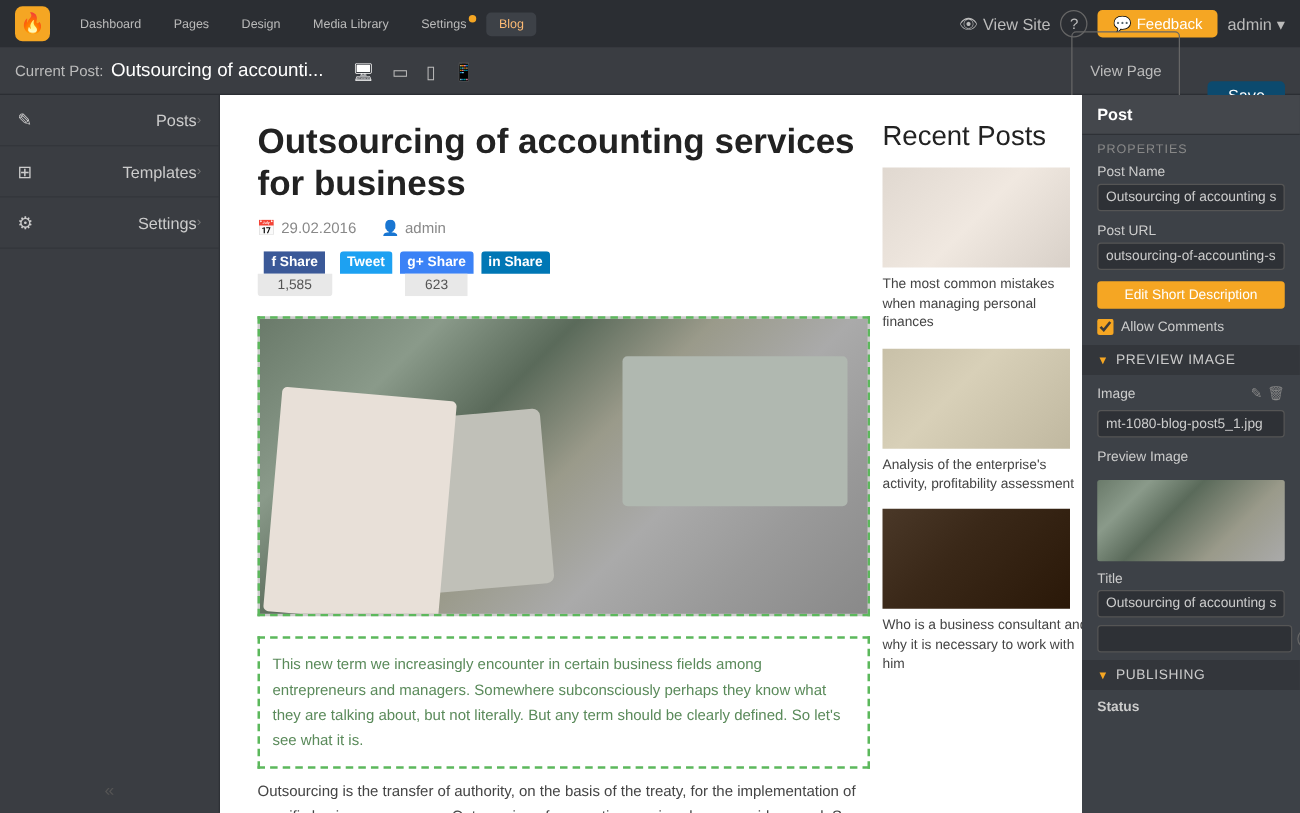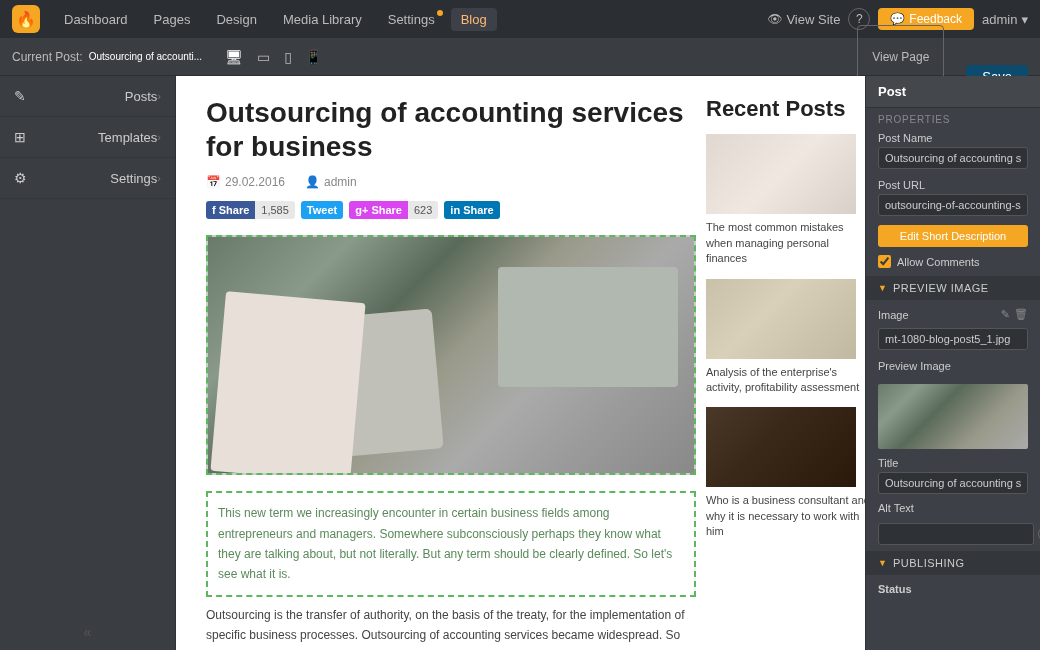--- a/index.html
+++ b/index.html
@@ -1,33 +1,33 @@
 <!DOCTYPE html>
 <html><head>
   <meta charset="utf-8">
   <style>
     * { box-sizing: border-box; margin: 0; padding: 0; }
     body { font-family: -apple-system, BlinkMacSystemFont, 'Segoe UI', sans-serif; background: #3a3d42; color: #fff; width: 1040px; height: 650px; overflow: hidden; font-size: 13px; }
 
     
     .top-nav { display: flex; align-items: center; background: #2b2e33; height: 38px; padding: 0 12px; gap: 6px; }
     .logo { width: 28px; height: 28px; background: #f5a623; border-radius: 6px; display: flex; align-items: center; justify-content: center; font-size: 16px; color: #fff; margin-right: 8px; flex-shrink: 0; }
-    .nav-item { color: #bbb; padding: 4px 10px; border-radius: 4px; cursor: pointer; font-size: 13px; }
+    .nav-item { color: #bbb; padding: 4px 10px; border-radius: 4px; cursor: pointer; font-size: 10px; }
     .nav-item.active { color: #fdba74; background: #3d4147; }
     .nav-spacer { flex: 1; }
     .nav-right { display: flex; align-items: center; gap: 8px; }
     .view-site-btn { color: #bbb; font-size: 13px; display: flex; align-items: center; gap: 4px; cursor: pointer; }
     .help-btn { width: 22px; height: 22px; border-radius: 50%; border: 1px solid #666; color: #bbb; display: flex; align-items: center; justify-content: center; font-size: 12px; cursor: pointer; }
     .feedback-btn { background: #f5a623; color: #fff; border: none; border-radius: 4px; padding: 4px 12px; font-size: 12px; cursor: pointer; display: flex; align-items: center; gap: 4px; }
     .admin-btn { color: #bbb; font-size: 13px; display: flex; align-items: center; gap: 4px; cursor: pointer; }
 
     
     .sub-nav { display: flex; align-items: center; background: #3a3d42; height: 38px; padding: 0 12px; border-bottom: 1px solid #2b2e33; }
     .current-post { color: #bbb; font-size: 12px; margin-right: 6px; }
-    .post-title-short { color: #fff; font-size: 10px; margin-right: 20px; }
+    .post-title-short { color: #fff; font-size: 15px; margin-right: 20px; }
     .device-icons { display: flex; gap: 8px; align-items: center; }
     .device-icon { color: #bbb; cursor: pointer; padding: 3px; font-size: 14px; }
     .device-icon.active { color: #fff; }
     .sub-nav-right { margin-left: auto; display: flex; gap: 22px; }
     .view-page-btn { background: transparent; border: 1px solid #666; color: #bbb; border-radius: 4px; padding: 4px 14px; font-size: 12px; cursor: pointer; }
     .save-btn { background: #0c4a6e; border: none; color: #fff; border-radius: 4px; padding: 4px 16px; font-size: 13px; cursor: pointer; margin-top: 40px; }
 
     
     .main { display: flex; height: calc(650px - 76px); }
 
@@ -38,31 +38,31 @@
     .sidebar-item .s-label { flex: 1; font-size: 13px; text-align: right; }
     .sidebar-item .s-arrow { font-size: 11px; color: #777; }
 
     
     .content-area { flex: 1; background: #fff; overflow-y: auto; }
     .blog-content { padding: 20px 30px; color: #333; }
     .blog-title { font-size: 28px; font-weight: 700; color: #222; margin-bottom: 12px; line-height: 1.2; }
     .blog-meta { color: #888; font-size: 12px; display: flex; gap: 20px; margin-bottom: 12px; align-items: center; }
     .blog-meta span { display: flex; align-items: center; gap: 4px; }
     .social-btns { display: flex; gap: 6px; margin-bottom: 16px; }
-    .social-btn { display: flex; align-items: center; border-radius: 3px; overflow: hidden; font-size: 11px; cursor: pointer; }
+    .social-btn { display: flex; align-items: center; border-radius: 3px; overflow: hidden; font-size: 11px; cursor: pointer; flex-direction: column; }
     .social-btn .s-name { padding: 3px 6px; color: #fff; font-weight: 600; }
-    .social-btn .s-count { background: #e8e8e8; color: #555; padding: 3px 6px; }
+    .social-btn .s-count { background: #e8e8e8; color: #555; padding: 3px 16px; }
     .fb-btn .s-name { background: #3b5998; }
     .tw-btn .s-name { background: #1da1f2; }
-    .gp-btn .s-name { background: #d946ef; }
+    .gp-btn .s-name { background: #3b82f6; }
     .li-btn .s-name { background: #0077b5; }
     .blog-image { width: 100%; max-width: 490px; height: 240px; object-fit: cover; border: 2px dashed #5cb85c; margin-bottom: 16px; overflow: hidden; background: #ccc; position: relative; }
     .blog-text { font-size: 12px; color: #5a8a5a; line-height: 1.7; border: 2px dashed #5cb85c; padding: 10px; margin-bottom: 8px; }
     .blog-text2 { font-size: 12px; color: #444; line-height: 1.7; }
-    .recent-title { font-size: 22px; font-weight: 700; color: #222; margin-bottom: 12px; line-height: 1.2; }
+    .recent-title { font-size: 22px; font-weight: 400; color: #222; margin-bottom: 12px; line-height: 1.2; }
     .recent-post-item { margin-bottom: 12px; }
     .recent-post-img { width: 150px; height: 80px; background: #ddd; margin-bottom: 6px; object-fit: cover; overflow: hidden; }
     .recent-post-text { font-size: 11px; color: #444; line-height: 1.4; }
 
     
     .right-panel { width: 175px; background: #3d4147; border-left: 1px solid #2e3136; overflow-y: auto; flex-shrink: 0; }
     .rp-header { padding: 8px 12px; font-size: 13px; color: #fff; font-weight: 600; background: #44474c; border-bottom: 1px solid #2e3136; }
     .rp-section-label { font-size: 10px; color: #888; padding: 6px 12px 2px; letter-spacing: 0.8px; text-transform: uppercase; }
     .rp-row { padding: 5px 12px; }
     .rp-label { font-size: 11px; color: #ccc; margin-bottom: 3px; }
@@ -277,23 +277,20 @@
       <div class="rp-label">Preview Image</div>
     </div>
     <div class="preview-img-box" style="background:linear-gradient(135deg,#6a7a6a 0%,#8a9a8a 20%,#5a6a5a 40%,#9a9a8a 70%,#aaa 100%);">
     </div>
 
     <div class="rp-title-row">
       <div class="rp-label">Title</div>
       <input class="rp-input" type="text" value="Outsourcing of accounting servi" style="">
     </div>
 
-    <div class="rp-alt-row">
-      <div class="rp-label">Alt Text</div>
-    </div>
     <div class="rp-alt-input-row">
       <input class="rp-alt-input" type="text" value="" style="">
       <div class="rp-help-icon">?</div>
     </div>
 
     <div class="publishing-section">
       <div class="publishing-header">
         <span class="preview-image-arrow">▼</span>
         <span class="preview-image-title">PUBLISHING</span>
       </div>

